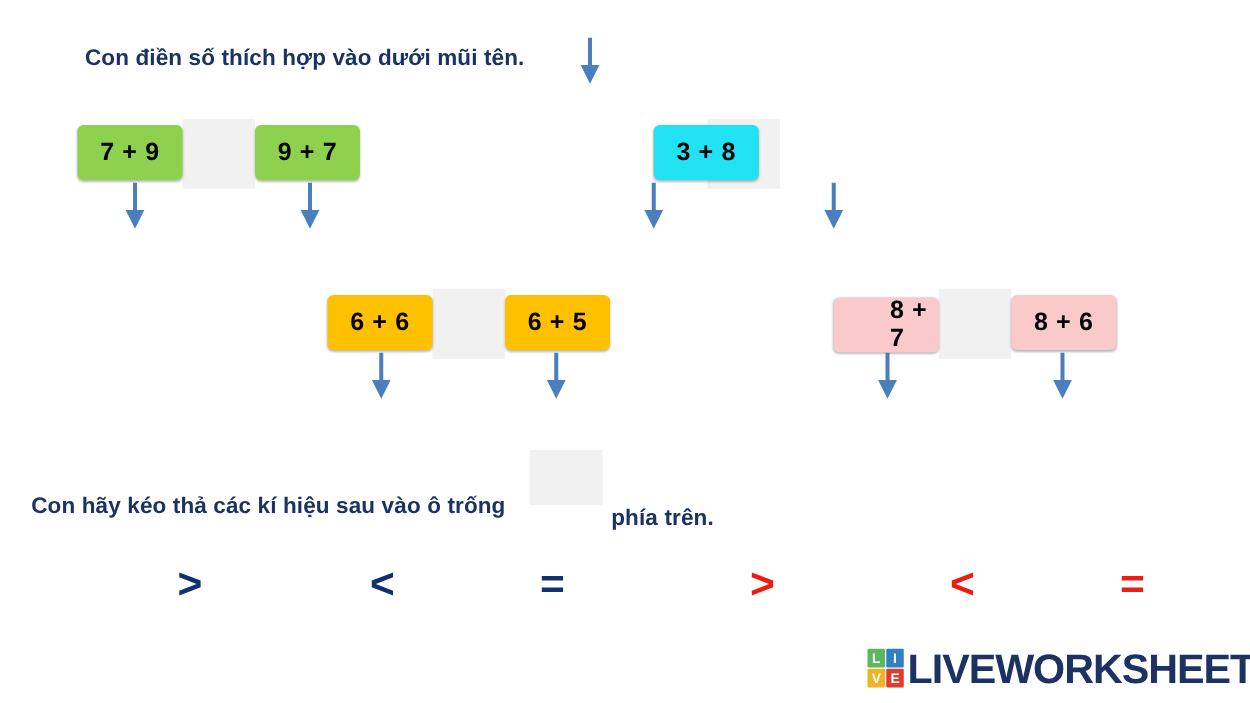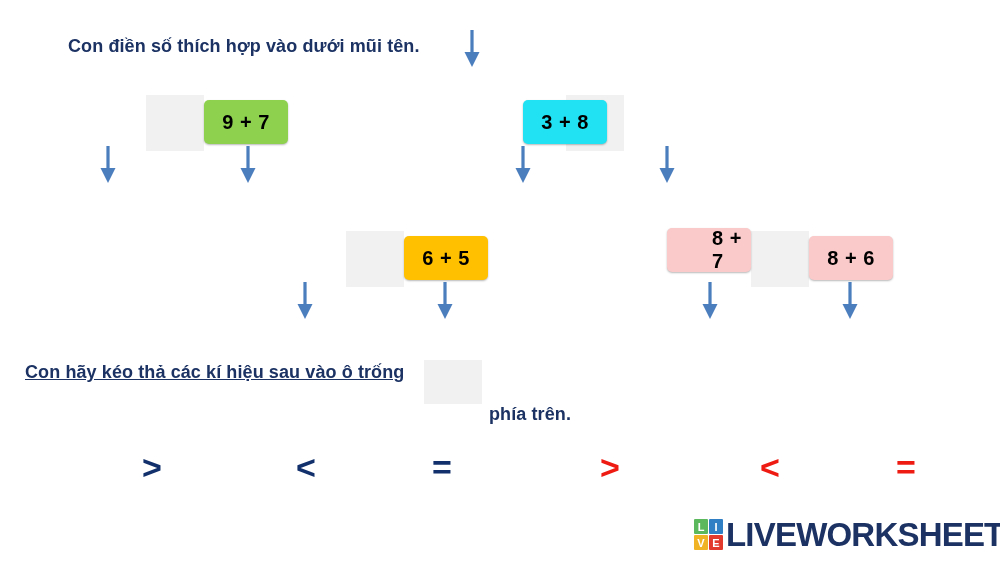--- a/index.html
+++ b/index.html
@@ -21,21 +21,21 @@
   
   .instruction {
     position: absolute;
     color: #1b3263;
     font-weight: bold;
     font-size: 18px;
     letter-spacing: .1px;
     white-space: nowrap;
   }
   #instr-top  { left: 68px;  top: 36px; }
-  #instr-bot-a{ left: 25px;  top: 362px; text-decoration: underline; }
+  #instr-bot-a{ left: 25px;  top: 394px; }
   #instr-bot-b{ left: 489px; top: 404px; }
 
   
   .dropzone {
     position: absolute;
     background: #f1f1f1;
     border: 0;
   }
 
   
@@ -123,20 +123,21 @@
   <div class="instruction" id="instr-top">Con điền số thích hợp vào dưới mũi tên.</div>
 
   <div class="arrow" style="left:463px; top:30px;">
     <svg width="18" height="38" viewBox="0 0 18 38">
       <rect x="7.4" y="0" width="3.2" height="24" fill="#4a7ebd"></rect>
       <polygon points="9,37 1.5,22 16.5,22" fill="#4a7ebd"></polygon>
     </svg>
   </div>
 
   <div class="dropzone" style="left:146px; top:95px; width:58px; height:56px;"></div>
+  <div class="tile green" style="left:62px; top:100px;">7 + 9</div>
   <div class="tile green" style="left:204px; top:100px;">9 + 7</div>
   <div class="arrow" style="left:99px; top:146px;">
     <svg width="18" height="38" viewBox="0 0 18 38">
       <rect x="7.4" y="0" width="3.2" height="24" fill="#4a7ebd"></rect>
       <polygon points="9,37 1.5,22 16.5,22" fill="#4a7ebd"></polygon>
     </svg>
   </div>
   <div class="arrow" style="left:239px; top:146px;">
     <svg width="18" height="38" viewBox="0 0 18 38">
       <rect x="7.4" y="0" width="3.2" height="24" fill="#4a7ebd"></rect>
@@ -153,36 +154,37 @@
     </svg>
   </div>
   <div class="arrow" style="left:658px; top:146px;">
     <svg width="18" height="38" viewBox="0 0 18 38">
       <rect x="7.4" y="0" width="3.2" height="24" fill="#4a7ebd"></rect>
       <polygon points="9,37 1.5,22 16.5,22" fill="#4a7ebd"></polygon>
     </svg>
   </div>
 
   <div class="dropzone" style="left:346px; top:231px; width:58px; height:56px;"></div>
+  <div class="tile amber" style="left:262px; top:236px;">6 + 6</div>
   <div class="tile amber" style="left:404px; top:236px;">6 + 5</div>
   <div class="arrow" style="left:296px; top:282px;">
     <svg width="18" height="38" viewBox="0 0 18 38">
       <rect x="7.4" y="0" width="3.2" height="24" fill="#4a7ebd"></rect>
       <polygon points="9,37 1.5,22 16.5,22" fill="#4a7ebd"></polygon>
     </svg>
   </div>
   <div class="arrow" style="left:436px; top:282px;">
     <svg width="18" height="38" viewBox="0 0 18 38">
       <rect x="7.4" y="0" width="3.2" height="24" fill="#4a7ebd"></rect>
       <polygon points="9,37 1.5,22 16.5,22" fill="#4a7ebd"></polygon>
     </svg>
   </div>
 
   <div class="dropzone" style="left:751px; top:231px; width:58px; height:56px;"></div>
-  <div class="tile pink" style="left:667px; top:228px;padding-left:45px;">8 + 7</div>
+  <div class="tile pink" style="left:667px; top:238px;padding-left:45px;">8 + 7</div>
   <div class="tile pink" style="left:809px; top:236px;">8 + 6</div>
   <div class="arrow" style="left:701px; top:282px;">
     <svg width="18" height="38" viewBox="0 0 18 38">
       <rect x="7.4" y="0" width="3.2" height="24" fill="#4a7ebd"></rect>
       <polygon points="9,37 1.5,22 16.5,22" fill="#4a7ebd"></polygon>
     </svg>
   </div>
   <div class="arrow" style="left:841px; top:282px;">
     <svg width="18" height="38" viewBox="0 0 18 38">
       <rect x="7.4" y="0" width="3.2" height="24" fill="#4a7ebd"></rect>

